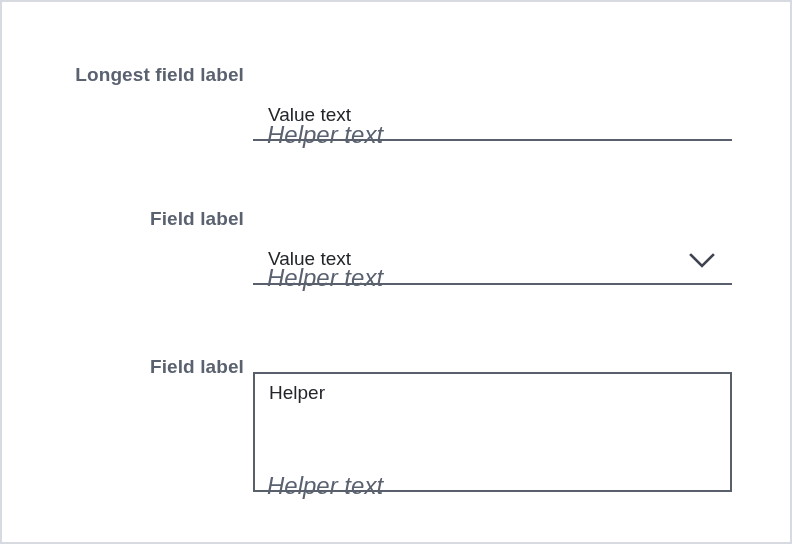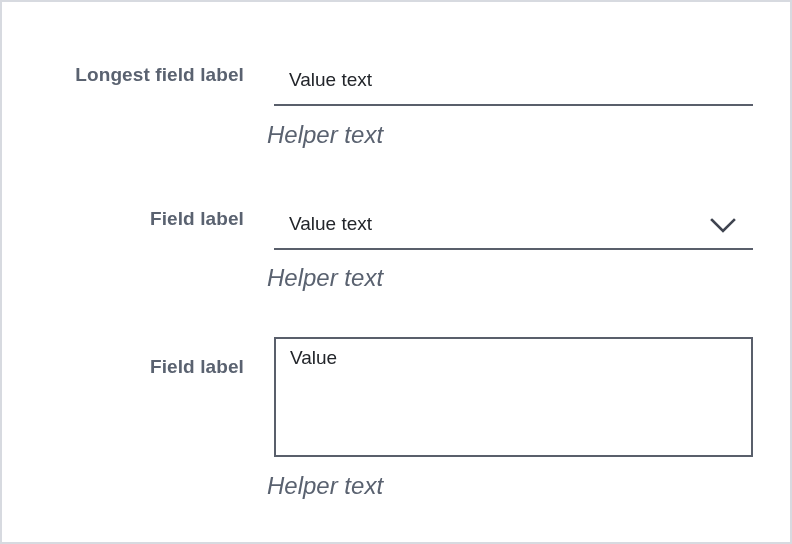--- a/index.html
+++ b/index.html
@@ -37,22 +37,23 @@
     width: 242px;
     text-align: right;
     font-size: 19px;
     font-weight: 600;
     color: #5a6270;
     letter-spacing: 0.1px;
     white-space: nowrap;
   }
   .control {
     position: absolute;
-    left: 272px;
+    left: 251px;
     width: 479px;
+    margin-top: 35px;
   }
   .text-input {
     position: relative;
     height: 42px;
     border-bottom: 2px solid #595f6b;
     box-sizing: border-box;
   }
   .input-value {
     position: absolute;
     left: 15px;
@@ -130,20 +131,20 @@
           </span>
         </div>
       </div>
     </div>
     <div class="helper-text" style="top:262px;">Helper text</div>
 
     <div class="field-row" style="top:335px;">
       <div class="field-label" style="top:19px;">Field label</div>
       <div class="control">
         <div class="textarea-box">
-          <span class="textarea-value">Value</span>
+          <span class="textarea-value">Helper</span>
         </div>
       </div>
     </div>
     <div class="helper-text" style="top:470px;">Helper text</div>
 
   </div>
 </div>
 
 </body></html>

